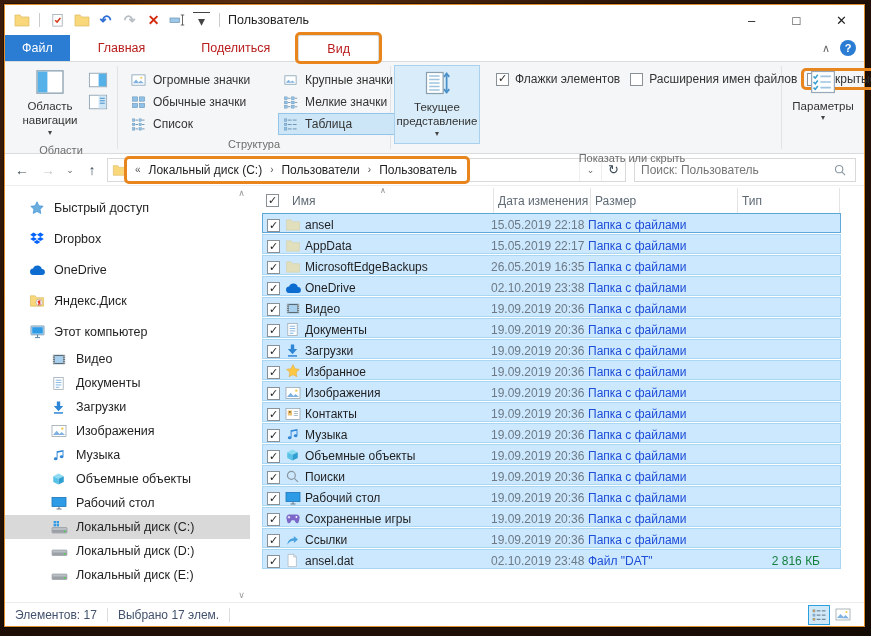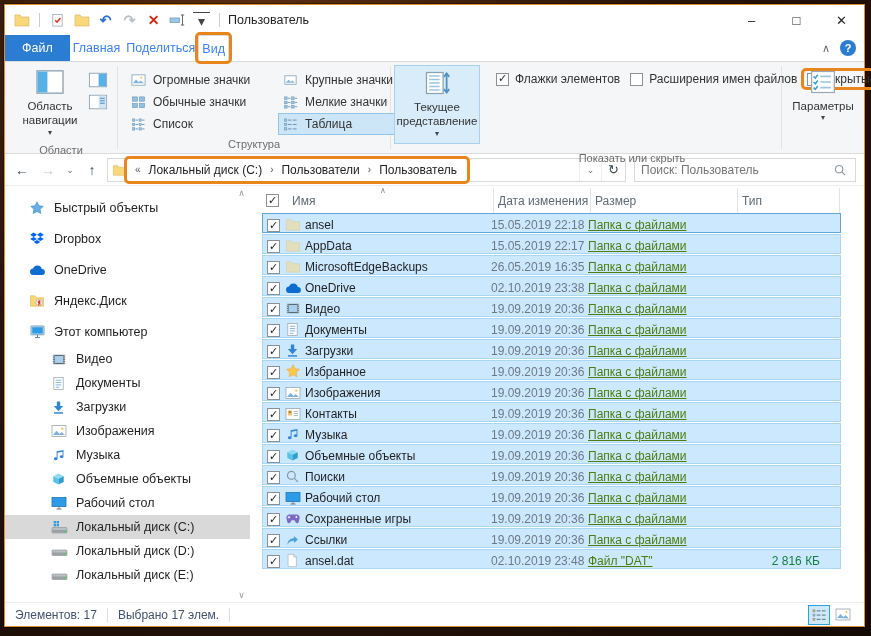--- a/index.html
+++ b/index.html
@@ -17,21 +17,21 @@
   .undo { color:#2f6fd6; font-weight:bold; font-size:15px; }
   .redo { color:#b9bfc4; font-weight:bold; font-size:15px; }
   .delx { color:#d42a10; font-weight:bold; font-size:14px; }
   .qdrop { font-size:9px; color:#444; border-top:1px solid #444; line-height:8px; padding-top:1px; }
   .wtitle { margin-left:6px; font-size:12.5px; }
   .wincontrols { margin-left:auto; display:flex; height:100%; }
   .wc { width:45px; display:flex; align-items:center; justify-content:center; font-size:13px; color:#222; }
 
   
   .tabbar { height:26px; display:flex; align-items:stretch; padding-left:0; flex:none; position:relative; }
-  .tab { padding:0 3px; display:flex; align-items:center; font-size:12.5px; color:#3b82f6; }
+  .tab { padding:0 28px; display:flex; align-items:center; font-size:12.5px; color:#b91c1c; }
   .tab.filetab { background:#2b7cd3; color:#fff; padding:0 17px; }
   .tab.activetab { background:#fff; border:1px solid #dadbdc; border-bottom:none; }
   .annotbox { outline:3px solid #e8861d; outline-offset:0px; border-radius:2px; }
   .tabbar-right { position:absolute; right:8px; top:0; height:26px; display:flex; align-items:center; gap:10px; }
   .chev-up { color:#666; font-size:11px; }
   .helpq { width:16px; height:16px; border-radius:50%; background:#2b7cd3; color:#fff; font-size:11px; font-weight:bold;
            display:flex; align-items:center; justify-content:center; }
 
   
   .ribbon { height:93px; background:#f5f6f7; border-top:1px solid #dadbdc; border-bottom:1px solid #dadbdc;
@@ -96,21 +96,21 @@
   .h-size { width:147px; }
   .sortmark { position:absolute; left:92px; top:-2px; font-size:8px; color:#888; }
   .frow { display:flex; height:20px; margin-bottom:1px; align-items:flex-end; background:#cce8ff; border:1px solid #a9d6f3;
           width:579px; font-size:12px; }
   .frow.focused { border-color:#5ea7d8; }
   .frow .cb { margin:0 5px 0 4px; width:13px; height:13px; }
   .ficon { width:20px; display:flex; flex:none; }
   .c { white-space:nowrap; overflow:hidden; }
   .c.name { width:186px; color:#1f1f1f; }
   .c.date { width:97px; color:#6d7a85; }
-  .c.type { width:102px; color:#4d7c0f;text-decoration:underline; }
+  .c.type { width:102px; color:#1d4ed8; }
   .c.size { width:140px; color:#15803d; text-align:right; padding-right:10px; }
 
   
   .statusbar { height:24px; border-top:1px solid #ececec; display:flex; align-items:center; padding:0 10px; flex:none;
                color:#42516d; font-size:12px; }
   .ssep { width:1px; height:14px; background:#ddd; margin:0 10px; }
   .viewbtns { margin-left:auto; display:flex; gap:2px; }
   .vbtn { width:22px; height:20px; display:flex; align-items:center; justify-content:center; border:1px solid transparent; }
   .vbtn.sel { background:#cfe9f9; border:1px solid #2ba0e0; }
 
@@ -398,21 +398,21 @@
 
   <div class="content">
     <div class="sidebar">
       <div>
           <div class="sbitem lvl0">
             <span class="sicon">
               <svg width="16" height="16" viewBox="0 0 16 16">
                 <path d="M8 1.8l1.9 3.9 4.3.6-3.1 3 .7 4.2L8 11.5l-3.8 2 .7-4.2-3.1-3 4.3-.6z" fill="#6aaede" stroke="#2f86d6" stroke-width=".6"></path>
               </svg>
             </span>
-            <span>Быстрый объекты</span>
+            <span>Быстрый доступ</span>
           </div>
           <div class="sbitem lvl0">
             <span class="sicon">
               <svg width="16" height="15" viewBox="0 0 16 15">
                 <path fill="#0062ff" d="M4.6 1.6L1.2 3.8l3.4 2.1 3.4-2.1zM11.4 1.6L8 3.8l3.4 2.1 3.4-2.1zM1.2 8l3.4 2.1L8 8 4.6 5.9zM8 8l3.4 2.1L14.8 8l-3.4-2.1zM4.6 10.9L8 13l3.4-2.1L8 8.9z"></path>
               </svg>
             </span>
             <span>Dropbox</span>
           </div>
           <div class="sbitem lvl0">

